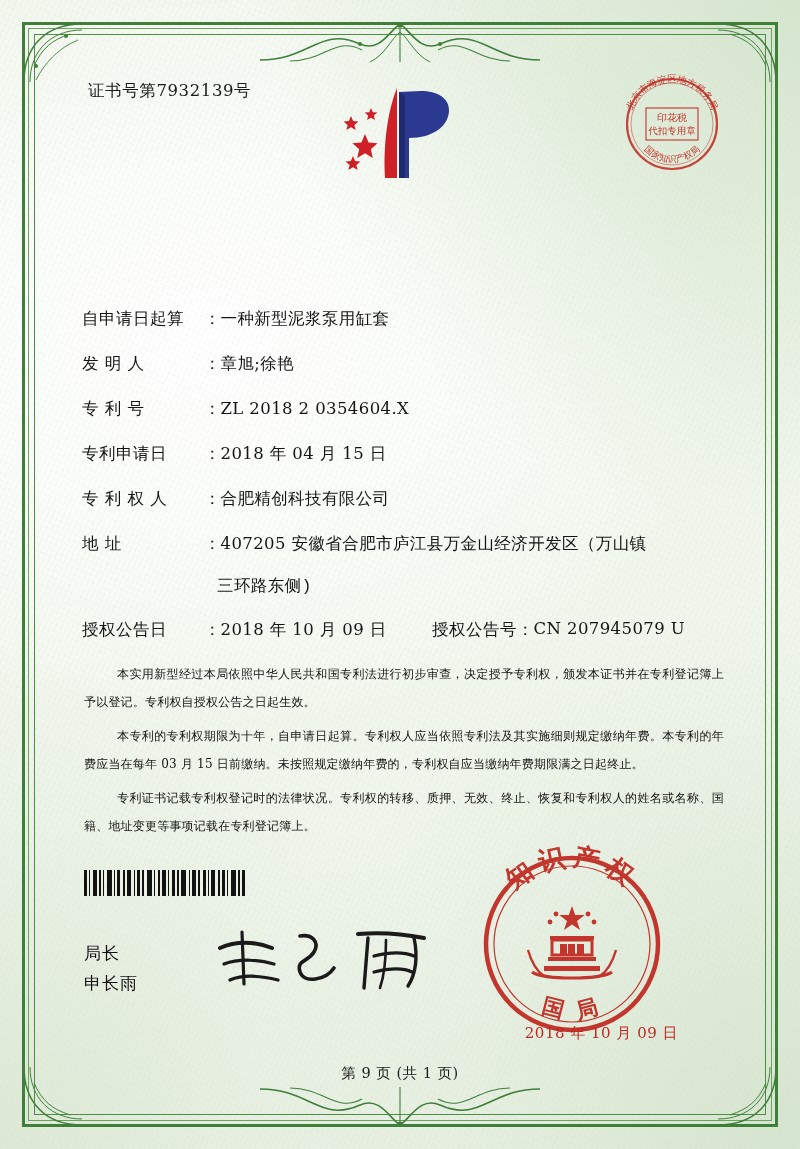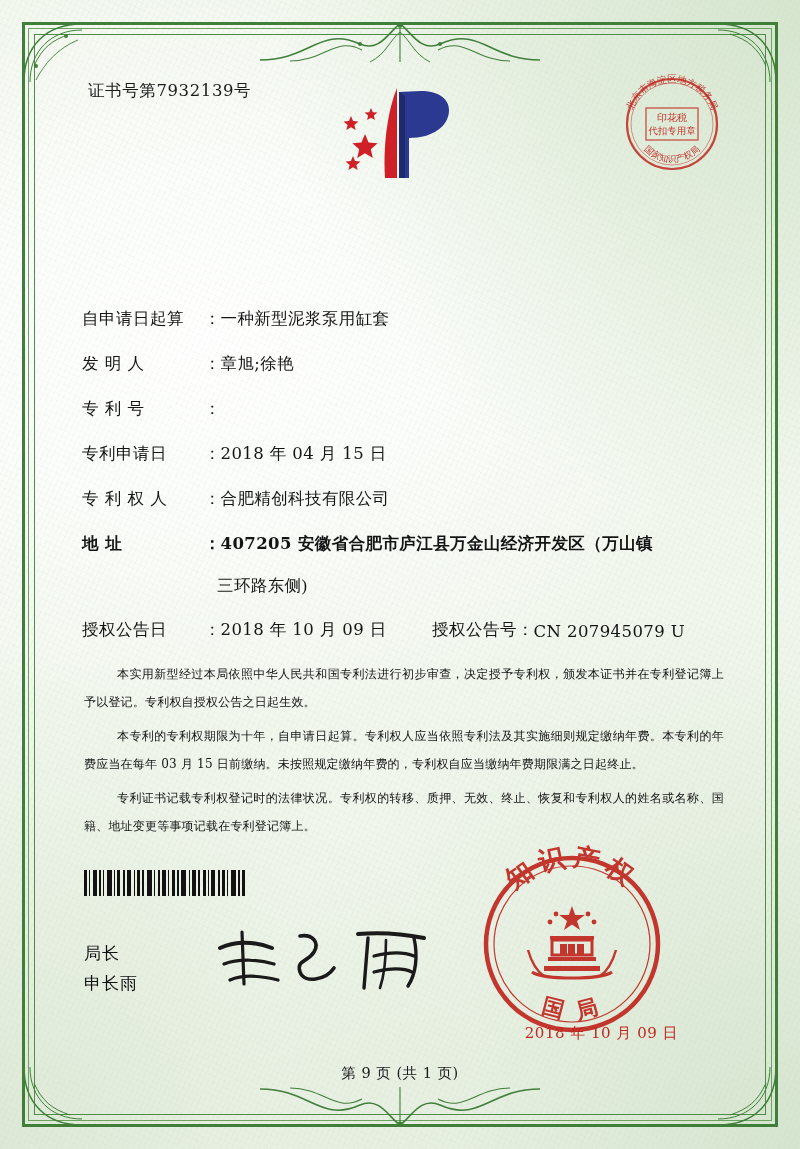--- a/index.html
+++ b/index.html
@@ -155,37 +155,37 @@
   }
   .f-value {
     flex: 1 1 auto;
     letter-spacing: 0.4px;
   }
   .f-value2 {
     margin-left: 135px;
     margin-top: -17px;
     margin-bottom: 22px;
     letter-spacing: 0.4px;
-    font-family: Liberation Serif, serif;
+    font-family: Liberation Mono, monospace;
     font-size: 16.5px;
   }
   .row-dual {
     display: flex;
     align-items: baseline;
     margin-bottom: 18px;
   }
   .dual-left {
     display: flex;
     align-items: baseline;
     width: 350px;
     flex: 0 0 350px;
   }
   .dual-right {
     display: flex;
-    align-items: flex-end;
+    align-items: flex-start;
     flex: 1 1 auto;
   }
   .dual-right .f-label {
     width: auto;
     flex: 0 0 auto;
   }
 
   .paragraphs {
     position: absolute;
     left: 24px;
@@ -405,35 +405,36 @@
 
       <div class="field-row">
         <span class="f-label">发 明 人</span>
         <span class="f-colon">：</span>
         <span class="f-value">章旭;徐艳</span>
       </div>
 
       <div class="field-row">
         <span class="f-label">专 利 号</span>
         <span class="f-colon">：</span>
+        <span class="f-value">ZL 2018 2 0354604.X</span>
       </div>
 
       <div class="field-row">
         <span class="f-label">专利申请日</span>
         <span class="f-colon">：</span>
         <span class="f-value">2018 年 04 月 15 日</span>
       </div>
 
       <div class="field-row">
         <span class="f-label">专 利 权 人</span>
         <span class="f-colon">：</span>
         <span class="f-value">合肥精创科技有限公司</span>
       </div>
 
-      <div class="field-row" style="margin-bottom:20px;font-weight:bold;">
+      <div class="field-row" style="margin-bottom:20px;">
         <span class="f-label">地 址</span>
         <span class="f-colon">：</span>
         <span class="f-value">407205 安徽省合肥市庐江县万金山经济开发区（万山镇</span>
       </div>
       <div class="f-value2" style="margin-top:2px;">三环路东侧)</div>
 
       <div class="row-dual">
         <span class="dual-left">
           <span class="f-label">授权公告日</span>
           <span class="f-colon">：</span>

